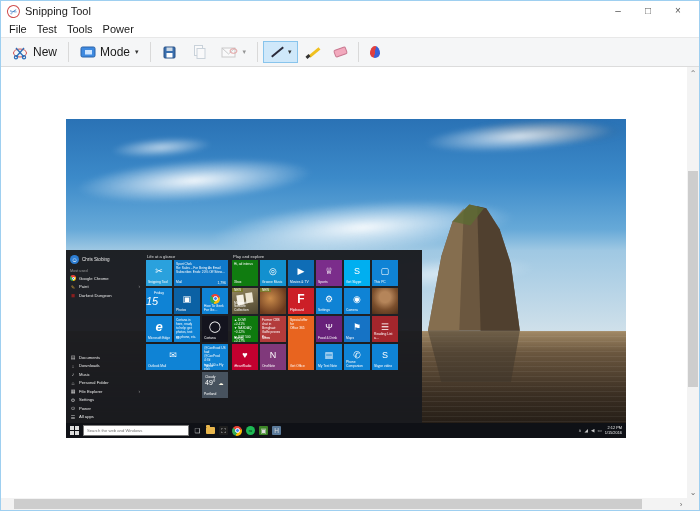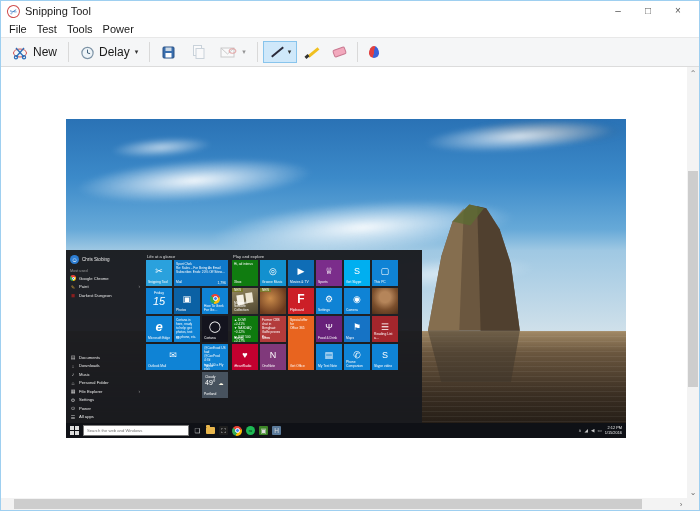--- a/index.html
+++ b/index.html
@@ -87,21 +87,21 @@
   .tile-icon { position:absolute; inset:0 0 5px 0; display:flex; align-items:center; justify-content:center; font-size:9px; }
   .tile-icon.edge { font-size:13px; font-weight:bold; font-style:italic; }
   .tile-icon.flip { font-size:12px; font-weight:bold; }
   .tile-icon.ring { font-size:11px; font-weight:100; }
   .tile-label { position:absolute; left:2px; right:1px; bottom:1px; font-size:3.3px; line-height:1.15; }
   .tile-lines { position:absolute; left:2px; right:2px; top:2px; font-size:3.2px; line-height:1.3; }
   .tile-badge { position:absolute; left:2px; bottom:1px; font-size:3.4px; }
   .tile-badge.right { left:auto; right:2px; }
   .tile-banner { position:absolute; left:0; top:0; font-size:3px; background:#7a7a2a; color:#fff; padding:0 2px; z-index:2; }
   .cal-day { font-size:3.6px; text-align:center; margin-top:3px; }
-  .cal-num { font-size:11px; text-align:center; line-height:1.1; font-weight:300;font-style:italic; }
+  .cal-num { font-size:11px; text-align:left; line-height:1.1; font-weight:300;font-style:italic; }
   .w-cond { font-size:3.4px; margin:3px 0 0 3px; }
   .w-row { display:flex; align-items:center; margin-left:3px; }
   .w-temp { font-size:7px; }
   .w-glyph { font-size:5px; margin-left:3px; color:#fffbe8; }
   .photo-cards { background:linear-gradient(160deg,#93865f,#4e4630); }
   .photo-cards::before { content:""; position:absolute; left:5px; top:7px; width:7px; height:10px; background:#f4f0e4;
                          box-shadow:9px -1px 0 #ece6d4; transform:rotate(-8deg); }
   .photo-food { background:radial-gradient(circle at 40% 40%, #c98b4a, #6b3a1e 75%); }
   .photo-muffins { background:radial-gradient(circle at 50% 35%, #b5855a 0 25%, #7a4e2c 60%, #4e2f1a 100%); }
   .chrome-ball { width:10px; height:10px; border-radius:50%; position:relative; flex-shrink:0;
@@ -157,26 +157,25 @@
         <ellipse cx="7" cy="9" rx="6.5" ry="4" fill="none" stroke="#d05050" stroke-width="1"></ellipse>
         <line x1="3" y1="13" x2="11" y2="4" stroke="#2d6fb8" stroke-width="1.3"></line>
         <line x1="11" y1="13" x2="3" y2="4" stroke="#2d6fb8" stroke-width="1.3"></line>
         <circle cx="3" cy="13.2" r="1.6" fill="none" stroke="#2d6fb8" stroke-width="1.2"></circle>
         <circle cx="11" cy="13.2" r="1.6" fill="none" stroke="#2d6fb8" stroke-width="1.2"></circle>
       </svg>
       <span>New</span>
     </div>
     <div class="sep"></div>
     <div class="tbtn">
-      <svg width="15" height="15" viewBox="0 0 15 15">
-        <circle cx="7.5" cy="8" r="5.6" fill="#eef4f8" stroke="#7d93a6" stroke-width="1.2"></circle>
-        <line x1="7.5" y1="8" x2="7.5" y2="4.6" stroke="#44627a" stroke-width="1"></line>
-        <line x1="7.5" y1="8" x2="10.1" y2="8.6" stroke="#44627a" stroke-width="1"></line>
+      <svg width="16" height="14" viewBox="0 0 16 14">
+        <rect x="1" y="2" width="14" height="10" rx="1.5" fill="#3f8ae0" stroke="#2a62a8"></rect>
+        <rect x="5" y="5" width="7" height="4.5" fill="#cfe6ff"></rect>
       </svg>
-      <span>Delay</span>
+      <span>Mode</span>
       <span class="arrow">▾</span>
     </div>
     <div class="sep"></div>
     <div class="tbtn">
       <svg width="15" height="15" viewBox="0 0 15 15">
         <rect x="2" y="2" width="11" height="11" rx="1" fill="#3a6fae" stroke="#2a5286"></rect>
         <rect x="4.5" y="2.5" width="6" height="3.5" fill="#cdd9e5"></rect>
         <rect x="4.5" y="8" width="6" height="4.5" fill="#ffffff"></rect>
       </svg>
     </div>

